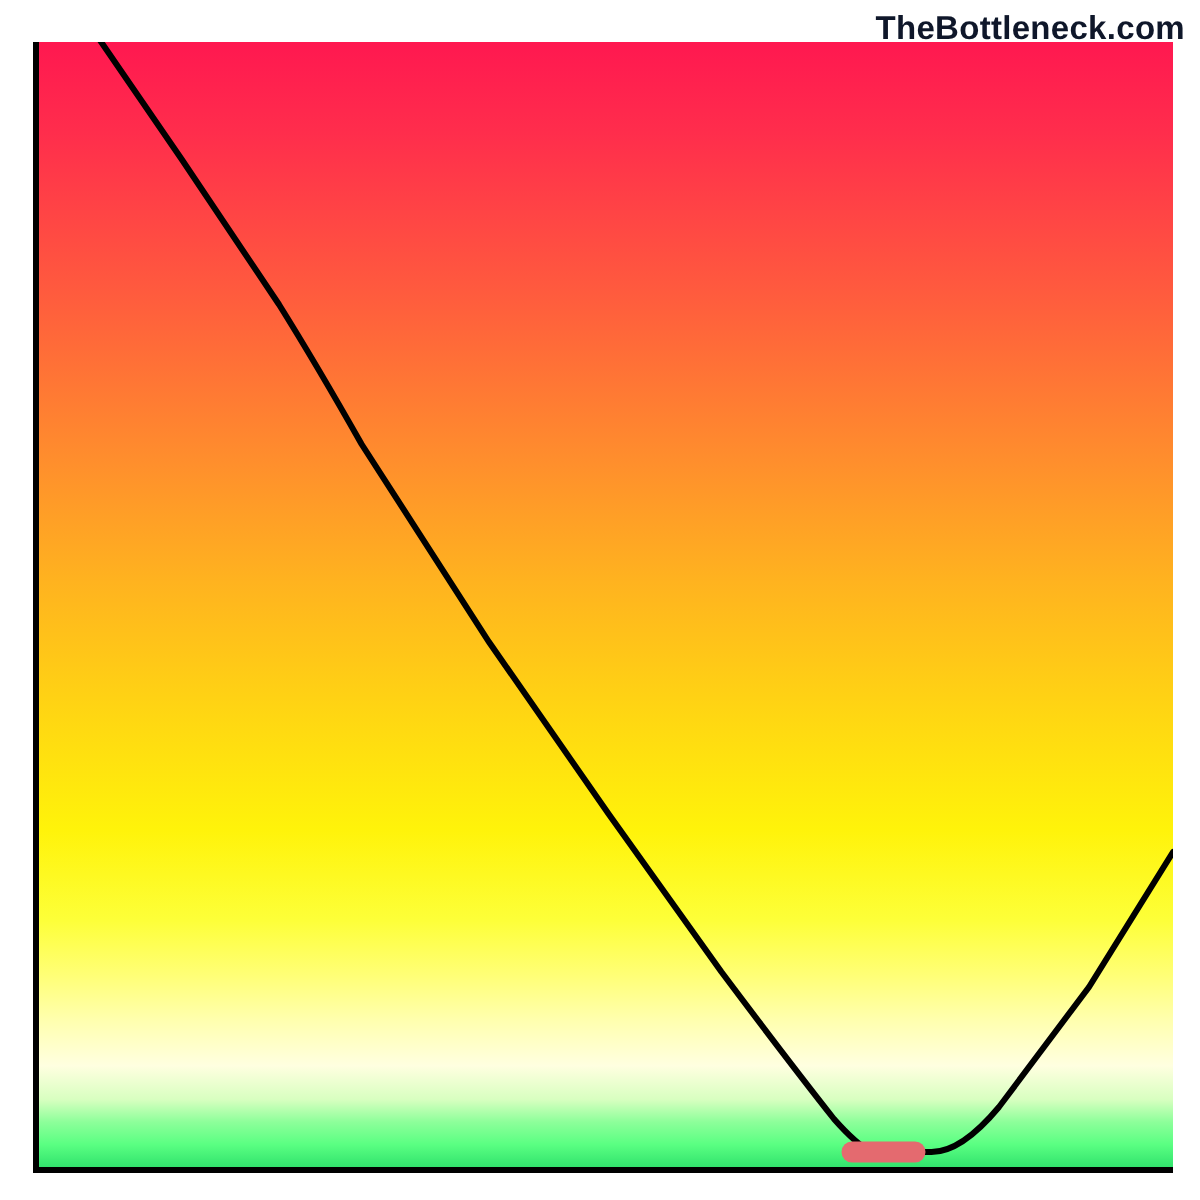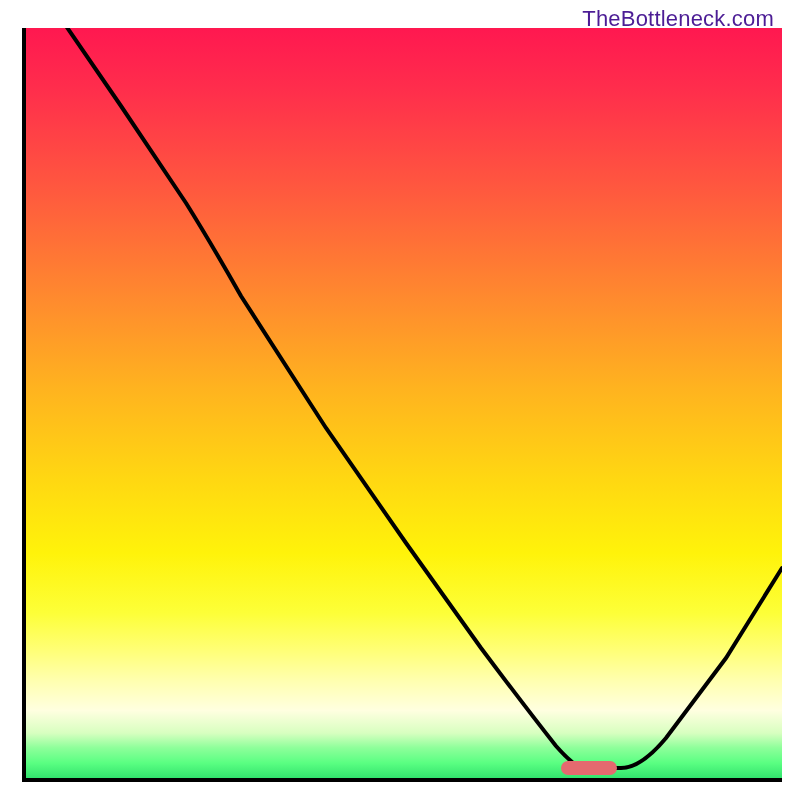--- a/index.html
+++ b/index.html
@@ -7,24 +7,24 @@
     padding: 0;
     width: 800px;
     height: 800px;
     position: relative;
     font-family: Arial, Helvetica, sans-serif;
     background: #fff;
   }
   .watermark {
     position: absolute;
     top: 6px;
-    right: 26px;
-    color: #4c1d95;
+    right: 10px;
+    color: #0f172a;
     font-size: 22px;
-    font-weight: 400;
+    font-weight: 700;
     letter-spacing: 0.2px;
     z-index: 3;
   }
   .plot-area {
     position: absolute;
     left: 22px;
     top: 28px;
     width: 756px;
     height: 750px;
     border-left: 4px solid #000;

